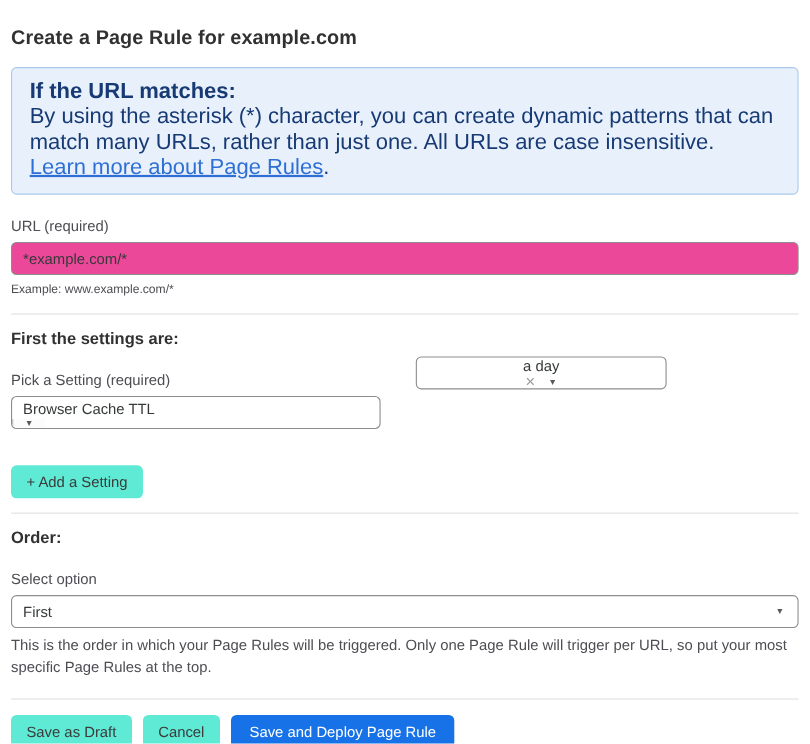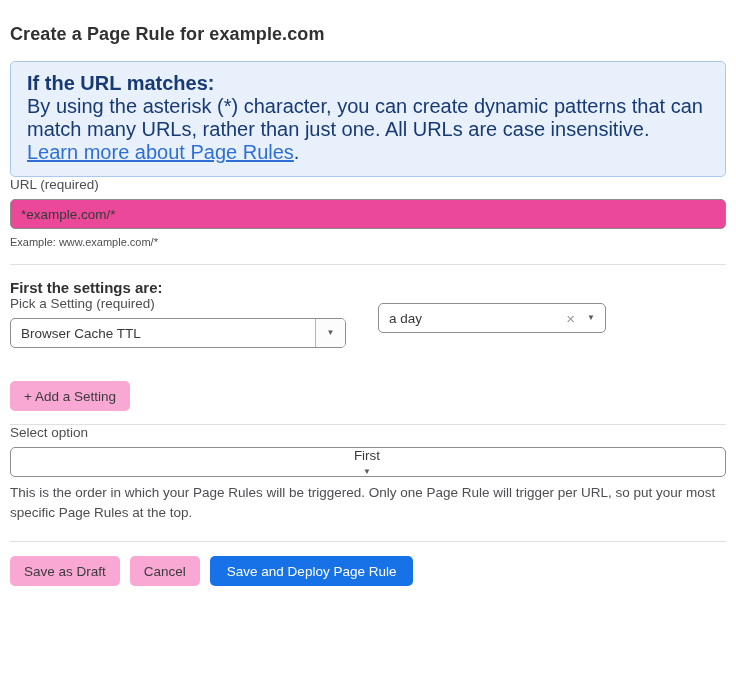--- a/index.html
+++ b/index.html
@@ -29,20 +29,21 @@
     border-radius: 5px;
     padding: 10px 16px 12px 16px;
     color: #173a75;
     font-size: 20px;
     line-height: 23px;
   }
   .info-heading { font-weight: 700; }
   .info-link { color: #2e6fd6; text-decoration: underline; cursor: pointer; }
 
   .field-label {
+    margin-top: 21px;
     font-size: 13.5px;
     color: #4d4d53;
   }
   .text-input {
     margin-top: 7px;
     width: 100%;
     height: 30px;
     border: 1px solid #8d8d8d;
     border-radius: 5px;
     padding: 0 10px;
@@ -78,20 +79,21 @@
   .select-box {
     margin-top: 7px;
     height: 30px;
     border: 1px solid #8d8d8d;
     border-radius: 5px;
     background: #fff;
     display: flex;
     align-items: stretch;
     cursor: pointer;
     overflow: hidden;
+    flex-direction: column;
   }
   .select-value {
     flex: 1;
     display: flex;
     align-items: center;
     padding-left: 10px;
     font-size: 13.5px;
     color: #36393a;
   }
   .select-arrow-box {
@@ -114,52 +116,52 @@
     border: 1px solid #8d8d8d;
     border-radius: 5px;
     background: #fff;
     display: flex;
     align-items: center;
     justify-content: space-between;
     padding: 0 10px;
     font-size: 13.5px;
     color: #36393a;
     cursor: pointer;
+    flex-direction: column;
   }
   .combo-icons { display: flex; align-items: center; gap: 12px; }
   .clear-icon { font-size: 15px; color: #9a9a9a; line-height: 1; cursor: pointer; }
 
   .btn {
     border: none;
     border-radius: 5px;
     height: 30px;
     padding: 0 14px;
     font-size: 13.5px;
     font-family: "Liberation Sans", sans-serif;
     cursor: pointer;
   }
-  .btn-gray { background: #f9a8d4; color: #3b3b3b; }
+  .btn-gray { background: #5eead4; color: #3b3b3b; }
   .btn-blue { background: #1672e6; color: #ffffff; padding: 0 17px; }
 
   .add-setting-btn { margin-top: 33px; display: inline-block; }
 
   .select-full {
     margin-top: 7px;
     height: 30px;
     border: 1px solid #8d8d8d;
     border-radius: 5px;
     background: #fff;
     display: flex;
     align-items: center;
     justify-content: space-between;
     padding: 0 12px 0 10px;
     font-size: 13.5px;
     color: #36393a;
     cursor: pointer;
-    flex-direction: column;
   }
 
   .order-helper {
     margin-top: 6px;
     font-size: 13.5px;
     line-height: 20px;
     color: #4d4d53;
   }
 
   .divider-add { margin-top: 13px; }
@@ -211,20 +213,21 @@
           <span class="arrow-glyph">▼</span>
         </span>
       </div>
     </div>
   </div>
 
   <button class="btn btn-gray add-setting-btn">+ Add a Setting</button>
 
   <hr class="divider divider-add">
 
+  <h2 class="section-heading">Order:</h2>
 
   <div class="field-label">Select option</div>
   <div class="select-full">
     <span>First</span>
     <span class="arrow-glyph">▼</span>
   </div>
   <p class="order-helper">This is the order in which your Page Rules will be triggered. Only one Page Rule will trigger per URL, so put your most specific Page Rules at the top.</p>
 
   <hr class="divider divider-footer">
 

